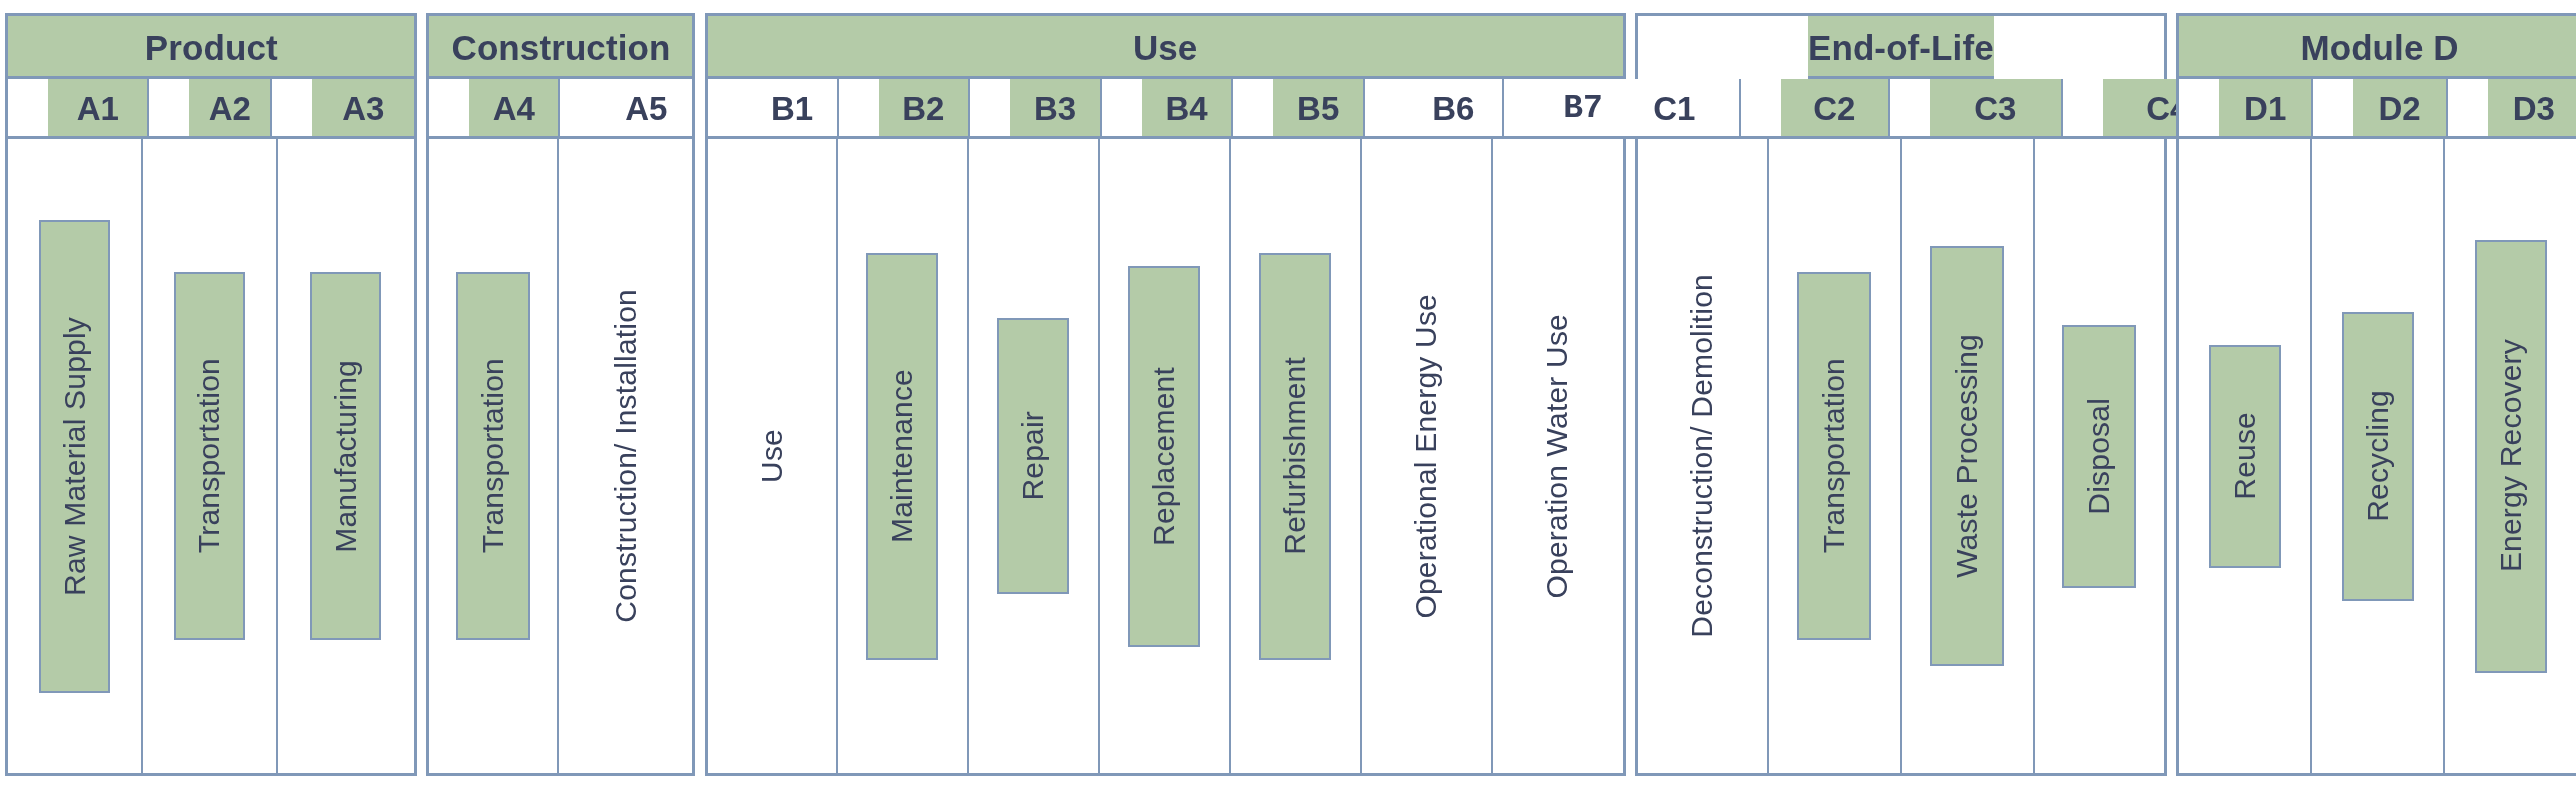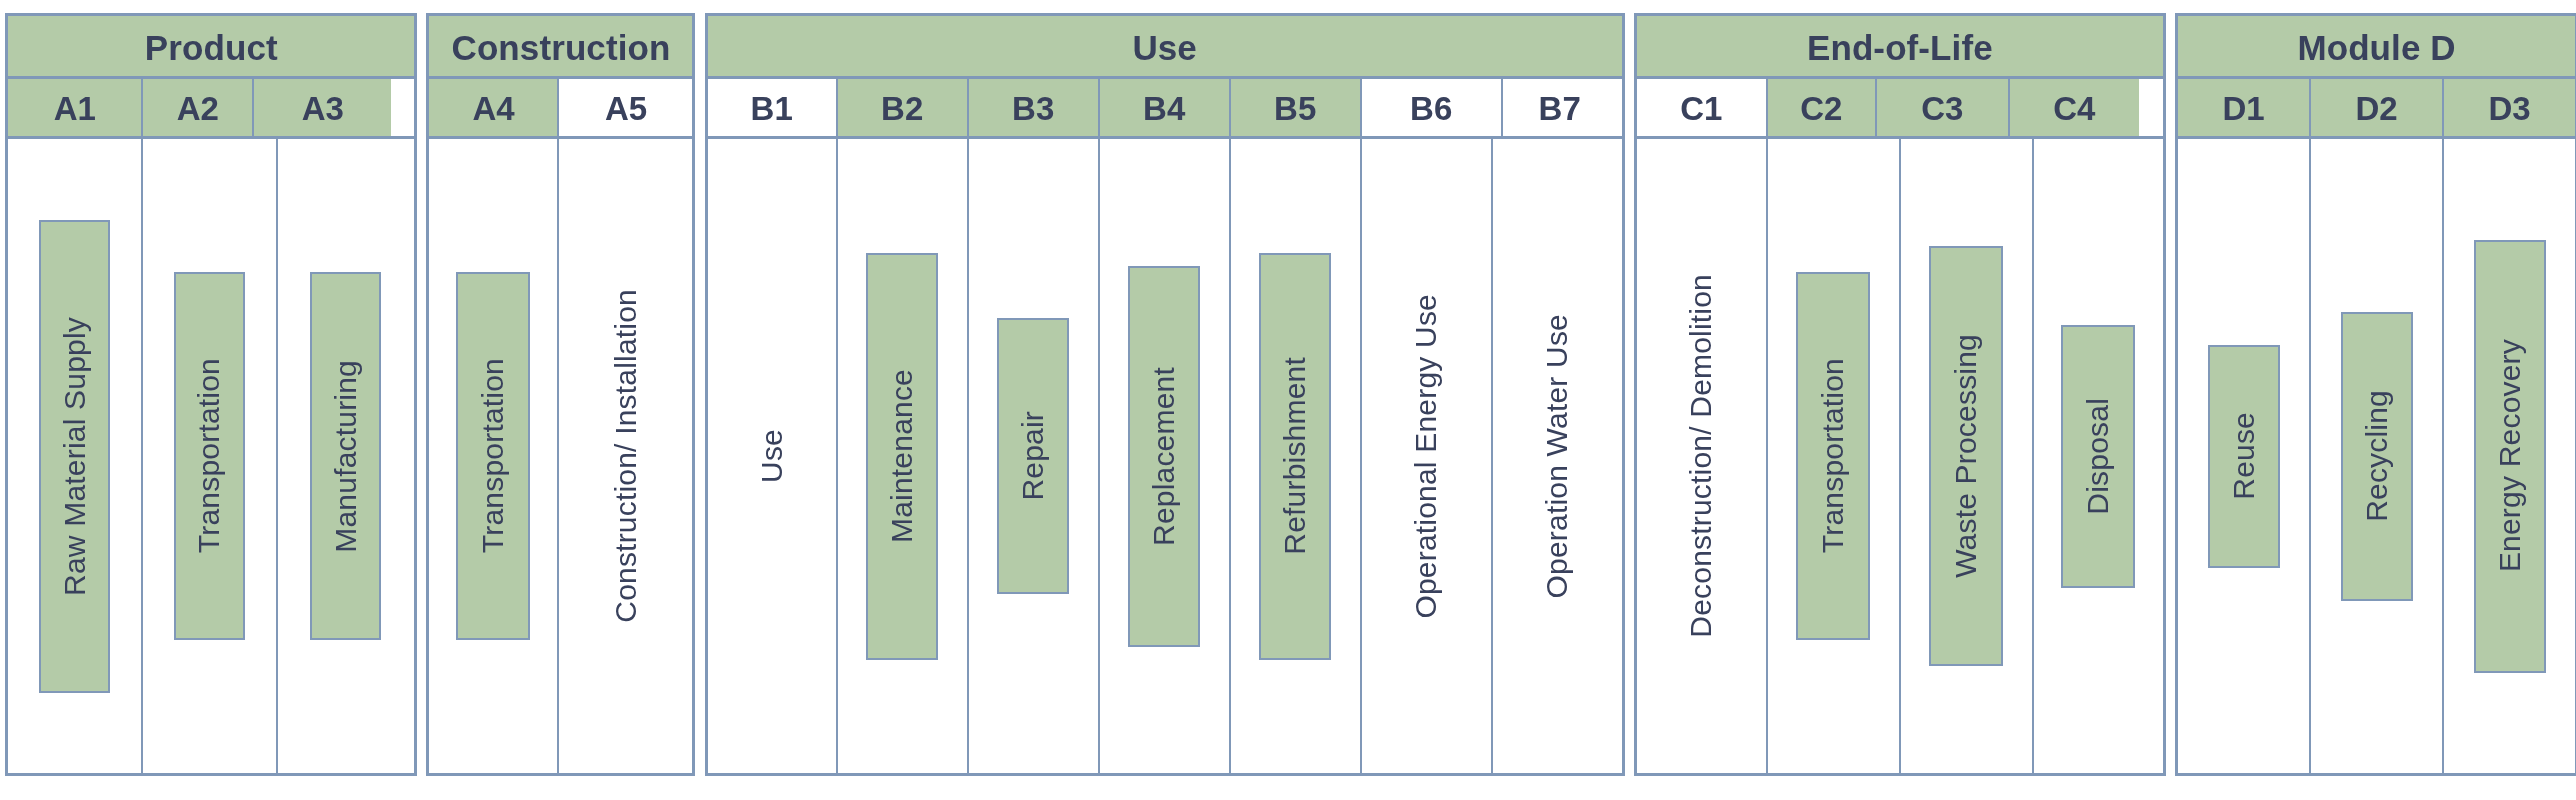--- a/index.html
+++ b/index.html
@@ -70,20 +70,21 @@
   .code-cell {
     background: #b4cba8;
     color: #39415c;
     font-size: 33px;
     font-weight: bold;
     line-height: 60px;
     text-align: center;
     box-sizing: border-box;
     border-right: 2.6px solid #8098b8;
     overflow: hidden;
+    margin-left: 40px;
   }
   .code-cell:last-child { border-right: none; }
   .code-cell.blank { background: #ffffff; }
 
   
   .body-row {
     display: flex;
     flex-direction: row;
     flex: 1 1 auto;
     box-sizing: border-box;
@@ -177,21 +178,21 @@
       </div>
       <div class="stage-group" style="width: 921px;">
         <div class="group-title">Use</div>
         <div class="code-row">
           <div class="code-cell blank" style="width: 130px;">B1</div>
           <div class="code-cell" style="width: 131px;">B2</div>
           <div class="code-cell" style="width: 131px;">B3</div>
           <div class="code-cell" style="width: 131px;">B4</div>
           <div class="code-cell" style="width: 131px;">B5</div>
           <div class="code-cell blank" style="width: 141px;">B6</div>
-          <div class="code-cell blank" style="width: 114px;">B7</div>
+          <div class="code-cell blank" style="width: 114px; font-family: Liberation Mono, monospace;">B7</div>
         </div>
         <div class="body-row">
           <div class="body-cell" style="width: 130px;">
             <div class="pill plain" style="width: 72px; height: 197px;">
               <span class="vlabel">Use</span>
             </div>
           </div>
           <div class="body-cell" style="width: 131px;">
             <div class="pill" style="width: 72px; height: 407px;">
               <span class="vlabel">Maintenance</span>
@@ -217,21 +218,21 @@
               <span class="vlabel">Operational Energy Use</span>
             </div>
           </div>
           <div class="body-cell" style="width: 129px;">
             <div class="pill plain" style="width: 72px; height: 512px;">
               <span class="vlabel">Operation Water Use</span>
             </div>
           </div>
         </div>
       </div>
-      <div class="stage-group" style="width: 532px;">
+      <div class="stage-group" style="width: 532px; align-items: center;">
         <div class="group-title">End-of-Life</div>
         <div class="code-row">
           <div class="code-cell blank" style="width: 131px;">C1</div>
           <div class="code-cell" style="width: 109px;">C2</div>
           <div class="code-cell" style="width: 133px;">C3</div>
           <div class="code-cell" style="width: 129px;">C4</div>
         </div>
         <div class="body-row">
           <div class="body-cell" style="width: 131px;">
             <div class="pill plain" style="width: 74px; height: 564px;">

